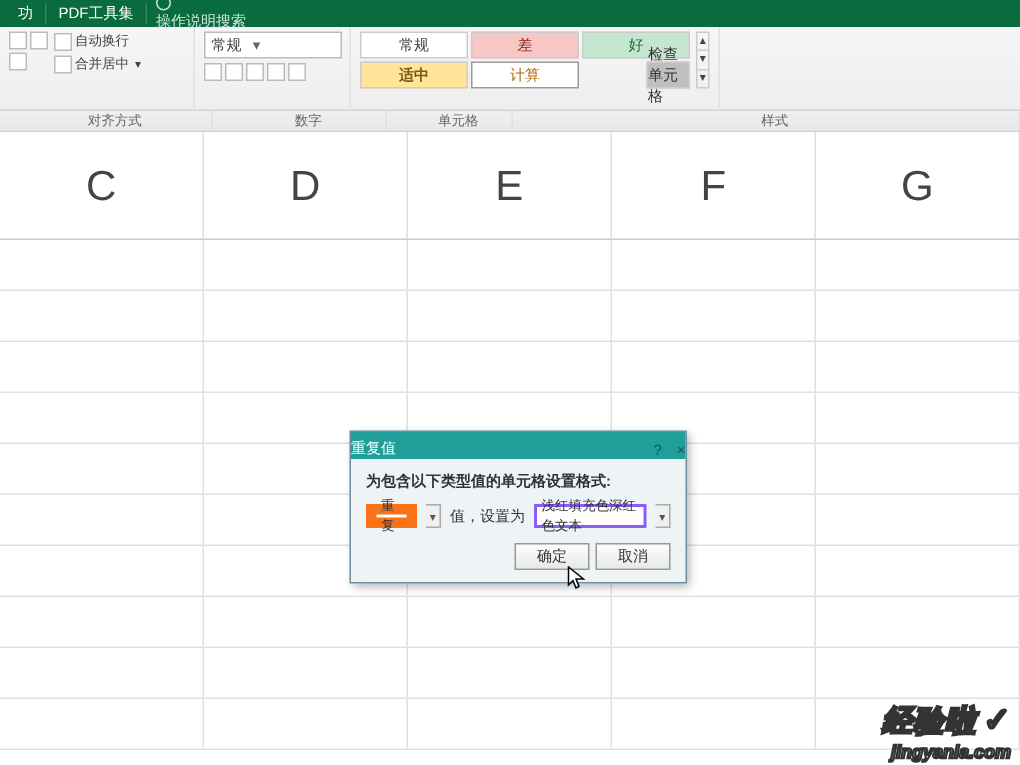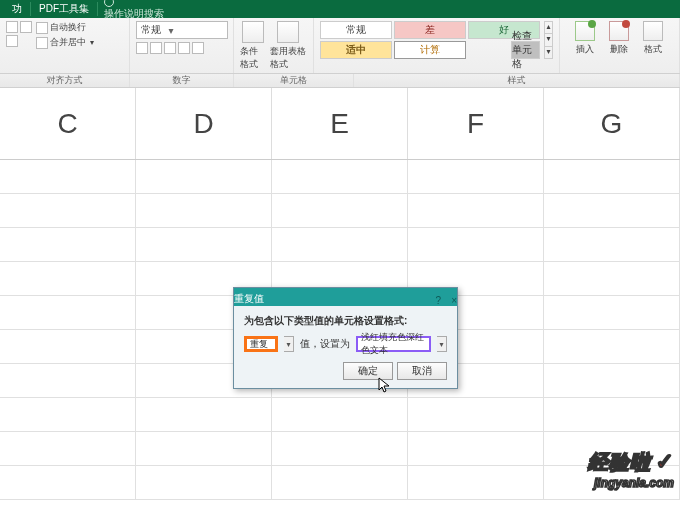--- a/index.html
+++ b/index.html
@@ -10,21 +10,21 @@
   .top-tabs .tab { padding: 0 8px; }
   .top-tabs .sep { width: 1px; height: 14px; background: #2c8b5e; }
   .top-tabs .search { display: flex; align-items: flex-start; margin-left: 6px; color: #cce6d8; flex-direction: column; }
   .top-tabs .bulb { width: 10px; height: 10px; border-radius: 50%; border: 1px solid #cce6d8; margin-right: 4px; }
 
   
   .ribbon { height: 56px; background: linear-gradient(#f6f6f6,#eee); border-bottom: 1px solid #d0d0d0; display: flex; font-size: 9px; color: #444; }
   .group { border-right: 1px solid #e0e0e0; padding: 3px 6px 0 6px; display: flex; flex-direction: column; justify-content: space-between; }
   .group-body { display: flex; align-items: flex-start; gap: 4px; }
   .group-label-row { height: 14px; background: linear-gradient(#f0f0f0,#e8e8e8); border-bottom:1px solid #d0d0d0; display:flex; }
-  .group-label-row .lbl { border-right:1px solid #e0e0e0; text-align:center; font-size:9px; color:#666; display:flex; align-items:center; justify-content:center; }
+  .group-label-row .lbl { border-right:1px solid #e0e0e0; text-align:center; font-size:9px; color:#666; display:flex; align-items:center; justify-content:center;margin-left:12px; }
 
   .btn-stack { display: flex; flex-direction: column; gap: 2px; }
   .btn-stack .row { display: flex; align-items: center; gap: 2px; white-space: nowrap; }
   .mini-icon { width: 12px; height: 12px; display: inline-block; border:1px solid #bbb; background:#fff; }
 
   .combo { height: 18px; border: 1px solid #bbb; background: #fff; display: flex; align-items: center; padding: 0 4px; font-size: 10px; }
   .drop { width: 12px; text-align: center; color: #666; margin-left: 4px; }
 
   .big-btn { width: 28px; display: flex; flex-direction: column; align-items: center; font-size: 9px; }
   .big-btn .ic { width: 22px; height: 22px; border: 1px solid #bbb; margin-bottom: 2px; background: linear-gradient(#fff,#eee); }
@@ -55,31 +55,31 @@
   .rowline { height: 34px; border-bottom:1px solid #e0e0e0; display:flex; }
   .rowline .cell { flex:1; border-right:1px solid #e0e0e0; }
 
   
   .dialog { position:absolute; left:233px; top:287px; width:225px; background:#eef3f6; border:1px solid #6b8ea0; box-shadow: 2px 2px 6px rgba(0,0,0,.3); font-size:10px; }
   .dlg-title { height:18px; background:#1f9e9a; color:#fff; display:flex; align-items:flex-end; padding:0 0; justify-content:space-between; }
   .dlg-title .right { display:flex; gap:10px; color:#0d5a57; }
   .dlg-body { padding:8px 10px; color:#333; }
   .dlg-label { font-weight:bold; margin-bottom:8px; font-size:10px; }
   .dlg-row { display:flex; align-items:center; gap:6px; margin-bottom:10px; }
-  .dlg-input { width:34px; height:16px; border:3px solid #f97316; background:#fff; display:flex; align-items:center; padding:0 3px; font-size:9px;}
+  .dlg-input { width:34px; height:16px; border:7px solid #f97316; background:#fff; display:flex; align-items:center; padding:0 3px; font-size:9px;}
   .dlg-drop { width:10px; height:16px; border:1px solid #aaa; border-left:none; background:#f0f0f0; display:flex; align-items:center; justify-content:center; font-size:8px; color:#555;}
   .dlg-select { flex:1; height:16px; border:2px solid #8b5cf6; background:#fff; display:flex; align-items:center; padding:0 3px; font-size:9px; color:#333; }
   .dlg-btns { display:flex; justify-content:flex-end; gap:4px; }
   .dlg-btn { width:50px; height:18px; border:1px solid #999; background:linear-gradient(#fdfdfd,#e8e8e8); display:flex; align-items:center; justify-content:center; font-size:10px; }
 
   .cursor { position:absolute; left:378px; top:377px; width:14px; height:18px; }
   .cursor svg { width:100%; height:100%; }
 
   
-  .watermark { position:absolute; right:6px; bottom:20px; text-align:right; }
+  .watermark { position:absolute; right:6px; bottom:2px; text-align:right; }
   .wm-top { font-size:20px; font-weight:900; color:#fff; -webkit-text-stroke:2px #333; font-style:italic; letter-spacing:1px; }
   .wm-check { color:#e03a2f; font-size:22px; font-weight:900; -webkit-text-stroke:1.5px #333; }
   .wm-bottom { font-size:12px; font-weight:900; color:#fff; -webkit-text-stroke:1.5px #333; font-style:italic; }
 </style>
 </head>
 <body>
 
 <div class="top-tabs">
   <span class="tab">功</span>
   <span class="sep"></span>
@@ -129,67 +129,39 @@
           <span class="mini-icon"></span>
           <span class="mini-icon"></span>
           <span class="mini-icon"></span>
           <span class="mini-icon"></span>
           <span class="mini-icon"></span>
         </div>
       </div>
     </div>
   </div>
 
-  <div class="group" style="width:80px">
-    <div class="group-body">
-      <div class="big-btn">
-        <div class="ic"></div>
-        <span>条件格式</span>
-      </div>
-      <div class="big-btn" style="width:40px">
-        <div class="ic"></div>
-        <span>套用表格格式</span>
-      </div>
-    </div>
-  </div>
 
   <div class="group" style="width:246px">
     <div class="group-body">
       <div class="styles-grid">
         <div class="style-cell sc-normal">常规</div>
         <div class="style-cell sc-bad">差</div>
         <div class="style-cell sc-good">好</div>
         <div class="style-cell sc-mid">适中</div>
         <div class="style-cell sc-calc">计算</div>
         <div class="style-cell sc-check">检查单元格</div>
       </div>
       <div style="width:12px;display:flex;flex-direction:column;border:1px solid #ccc;height:38px">
         <div style="flex:1;text-align:center;font-size:8px">▴</div>
         <div style="flex:1;text-align:center;font-size:8px;border-top:1px solid #ccc">▾</div>
         <div style="flex:1;text-align:center;font-size:8px;border-top:1px solid #ccc">▾</div>
       </div>
     </div>
   </div>
 
-  <div class="group" style="flex:1">
-    <div class="group-body" style="gap:8px;padding-left:6px">
-      <div class="cell-btn">
-          <div class="ic ic-insert"></div>
-          <span>插入</span>
-        </div>
-      <div class="cell-btn">
-          <div class="ic ic-delete"></div>
-          <span>删除</span>
-        </div>
-      <div class="cell-btn">
-          <div class="ic ic-format"></div>
-          <span>格式</span>
-        </div>
-    </div>
-  </div>
 </div>
 
 <div class="group-label-row">
   <div class="lbl" style="width:130px">对齐方式</div>
   <div class="lbl" style="width:104px">数字</div>
   <div class="lbl" style="flex:1">单元格</div>
   <div class="lbl" style="width:326px">样式</div>
 </div>
 
 <div class="colheads">

